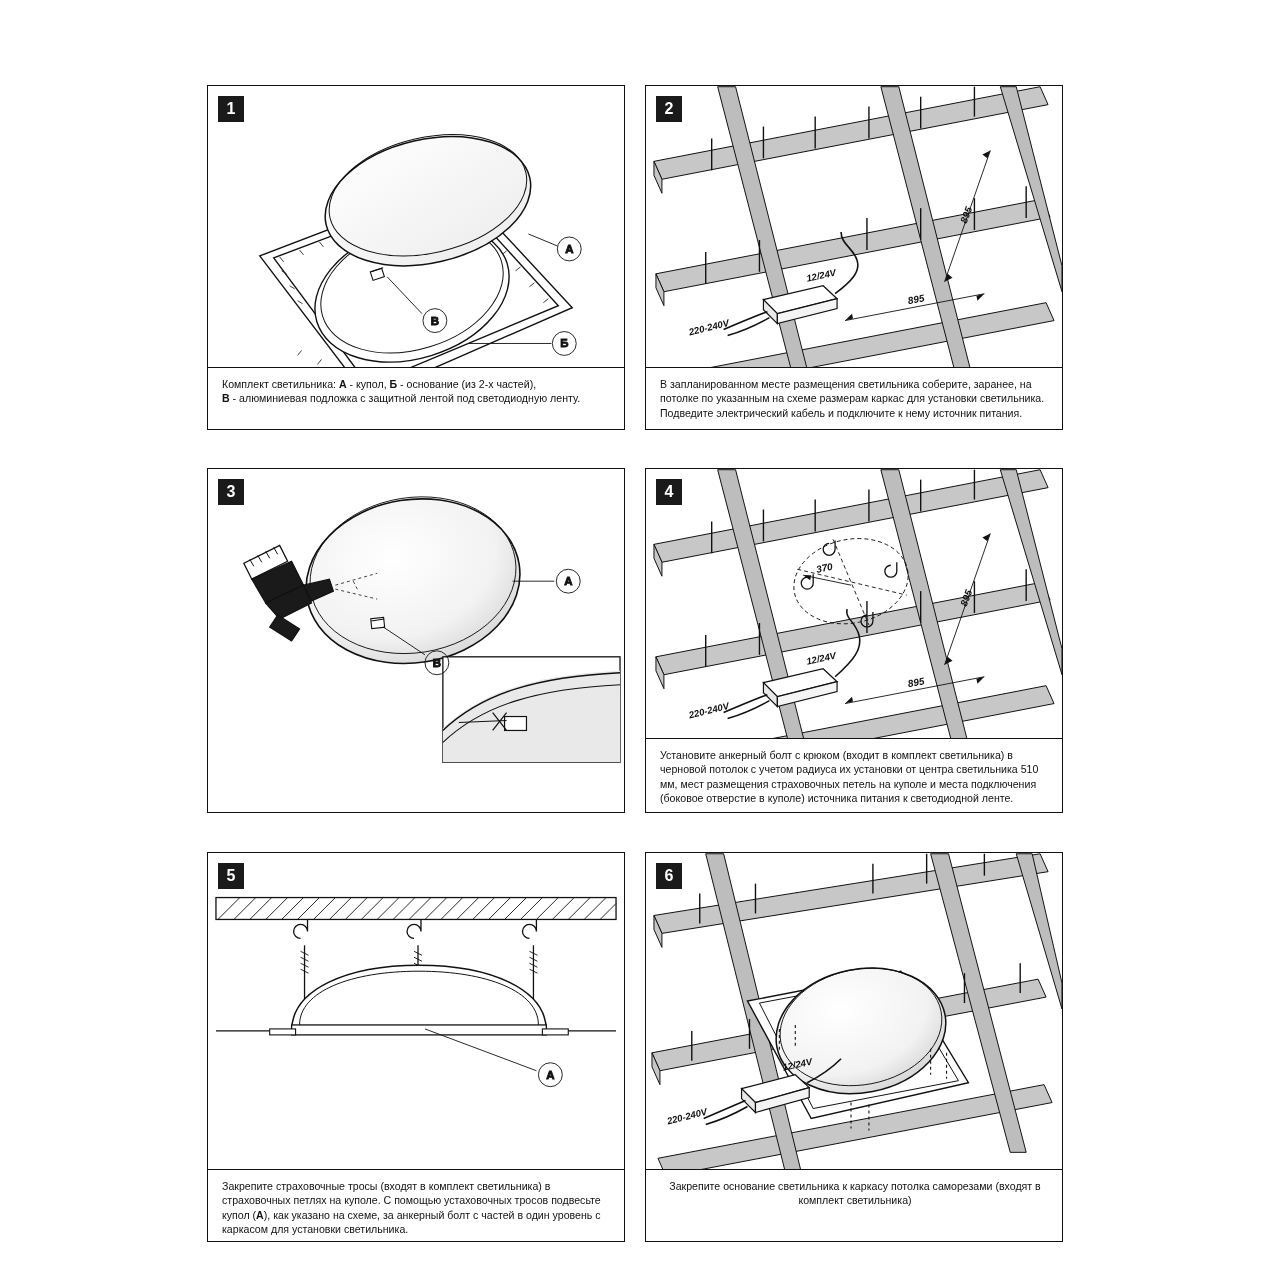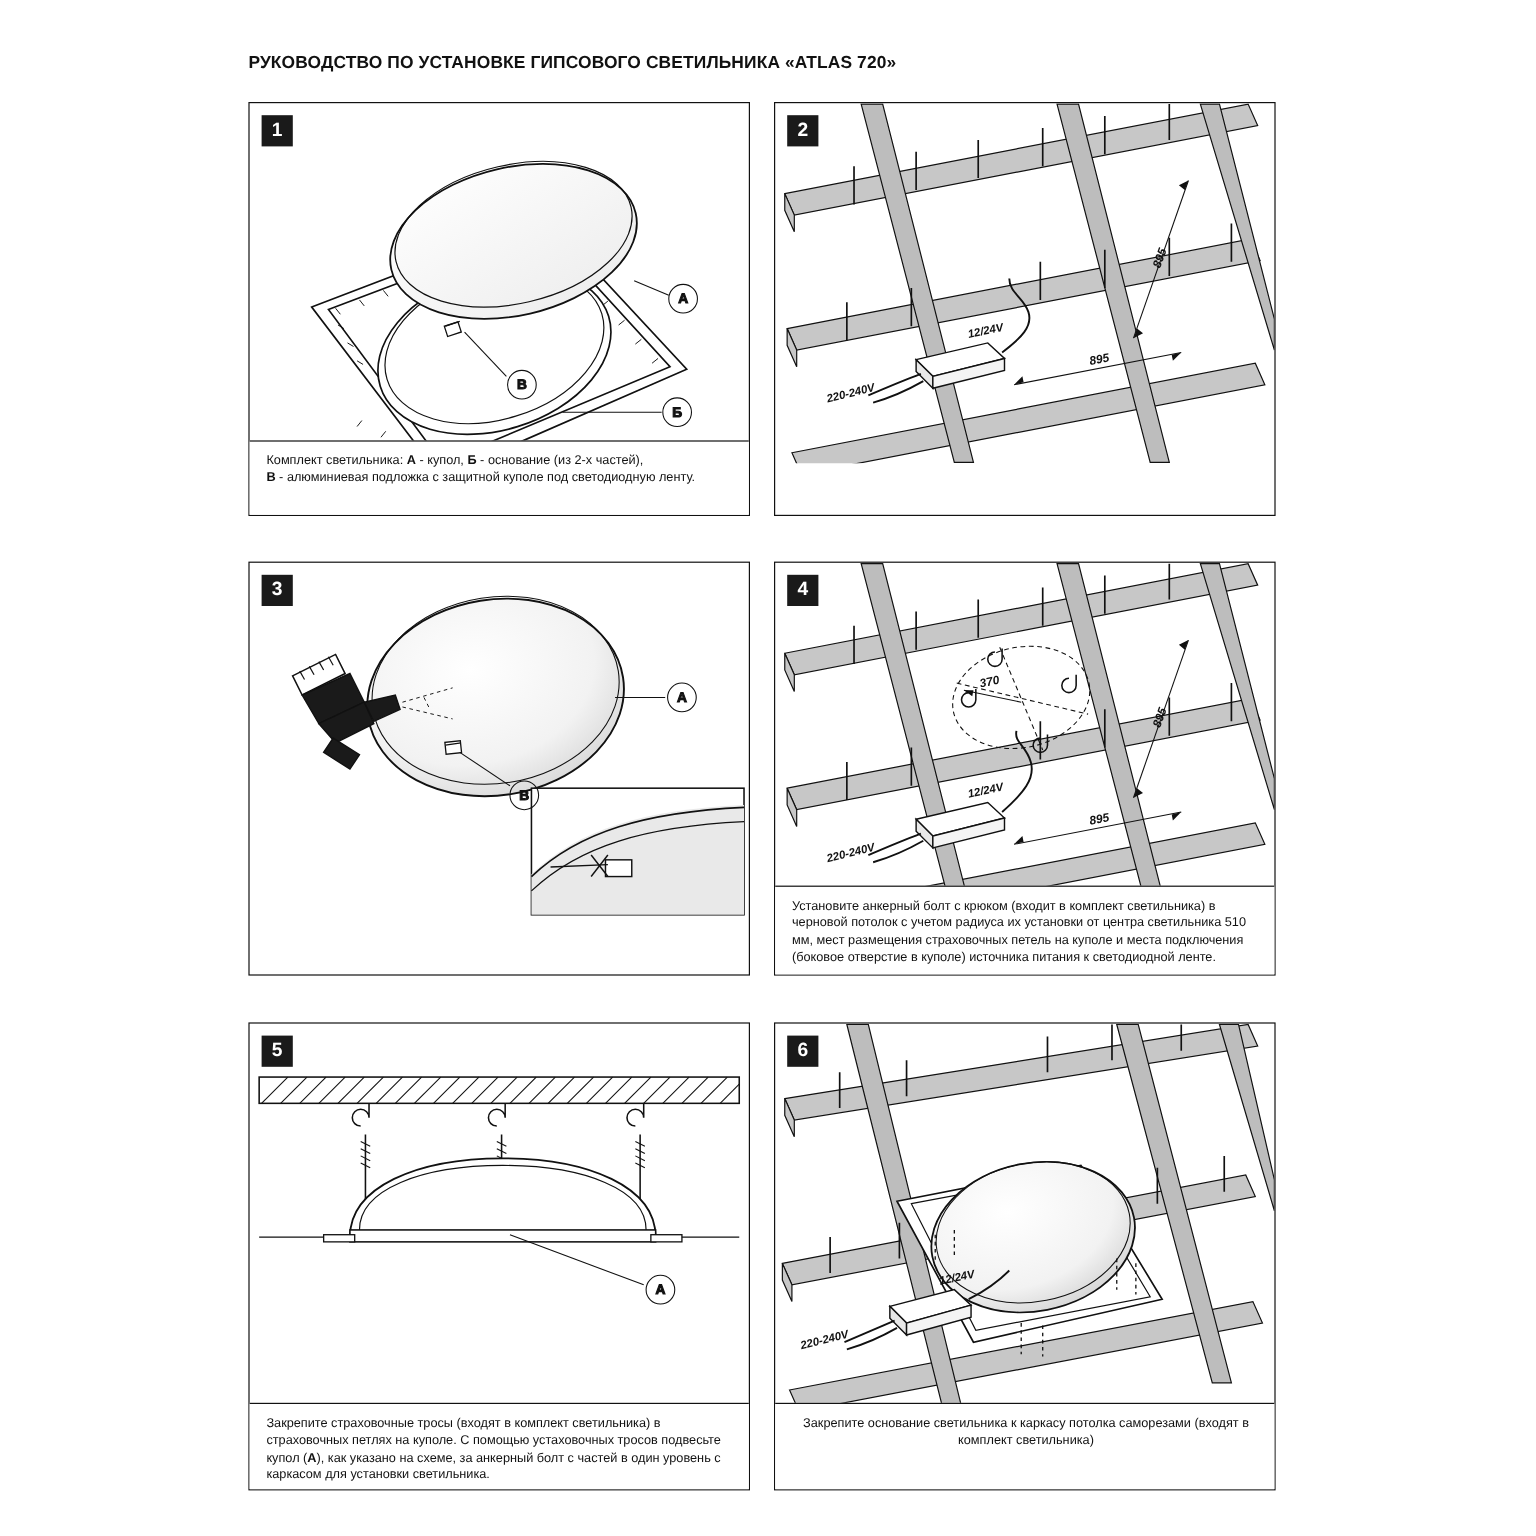--- a/index.html
+++ b/index.html
@@ -92,21 +92,20 @@
     font-weight: bold;
     fill: #111;
     font-family: "Liberation Sans", sans-serif;
   }
 </style>
 </head>
 <body>
 
 <div id="sheet">
 
-  <div class="title">РУКОВОДСТВО ПО УСТАНОВКЕ ГИПСОВОГО СВЕТИЛЬНИКА «ATLAS 720»</div>
 
   <div class="panel" style="left:207px; top:85px; width:418px; height:345px;">
     <div class="badge">1</div>
     <svg class="art" viewBox="0 0 418 300" width="418" height="300">
       <defs>
         <linearGradient id="p1dome" x1="0" y1="0" x2="0.6" y2="1">
           <stop offset="0%" stop-color="#ffffff"></stop>
           <stop offset="100%" stop-color="#efefef"></stop>
         </linearGradient>
       </defs>
@@ -160,21 +159,21 @@
         <line x1="180" y1="191" x2="215" y2="228"></line>
         <circle cx="228" cy="235" r="12"></circle>
         <text class="callout-txt" x="228" y="239" text-anchor="middle">В</text>
         <line x1="262" y1="258" x2="345" y2="258"></line>
         <circle cx="358" cy="258" r="12"></circle>
         <text class="callout-txt" x="358" y="262" text-anchor="middle">Б</text>
       </g>
     </svg>
     <div class="caption" style="height:62px;">
       <span>Комплект светильника: </span><b>А</b><span> - купол, </span><b>Б</b><span> - основание (из 2-х частей),</span><br>
-      <b>В</b><span> - алюминиевая подложка с защитной куполе под светодиодную ленту.</span>
+      <b>В</b><span> - алюминиевая подложка с защитной лентой под светодиодную ленту.</span>
     </div>
   </div>
 
   <div class="panel" style="left:645px; top:85px; width:418px; height:345px;">
     <div class="badge">2</div>
     <svg class="art" viewBox="0 0 418 300" width="418" height="300">
 
       <g>
 
         <g fill="#c7c7c7" stroke="#111" stroke-width="1">
@@ -228,20 +227,21 @@
       </g>
 
       <g fill="none" stroke="#111" stroke-width="1.6">
         <path d="M190,208 C206,196 216,186 212,174 C208,162 196,158 196,146"></path>
         <path d="M122,226 C106,232 92,238 78,244"></path>
         <path d="M124,232 C110,240 96,246 82,250"></path>
       </g>
       <text class="volt" x="162" y="196" transform="rotate(-12 162 196)">12/24V</text>
       <text class="volt" x="44" y="250" transform="rotate(-14 44 250)">220-240V</text>
     </svg>
+    <div class="caption" style="height:62px;">В запланированном месте размещения светильника соберите, заранее, на потолке по указанным на схеме размерам каркас для установки светильника. Подведите электрический кабель и подключите к нему источник питания.</div>
   </div>
 
   <div class="panel" style="left:207px; top:468px; width:418px; height:345px;">
     <div class="badge">3</div>
     <svg class="art" viewBox="0 0 418 300" width="418" height="300">
       <defs>
         <radialGradient id="p3dome" cx="0.42" cy="0.34" r="0.78">
           <stop offset="0%" stop-color="#ffffff"></stop>
           <stop offset="62%" stop-color="#f2f2f2"></stop>
           <stop offset="100%" stop-color="#cfcfcf"></stop>

